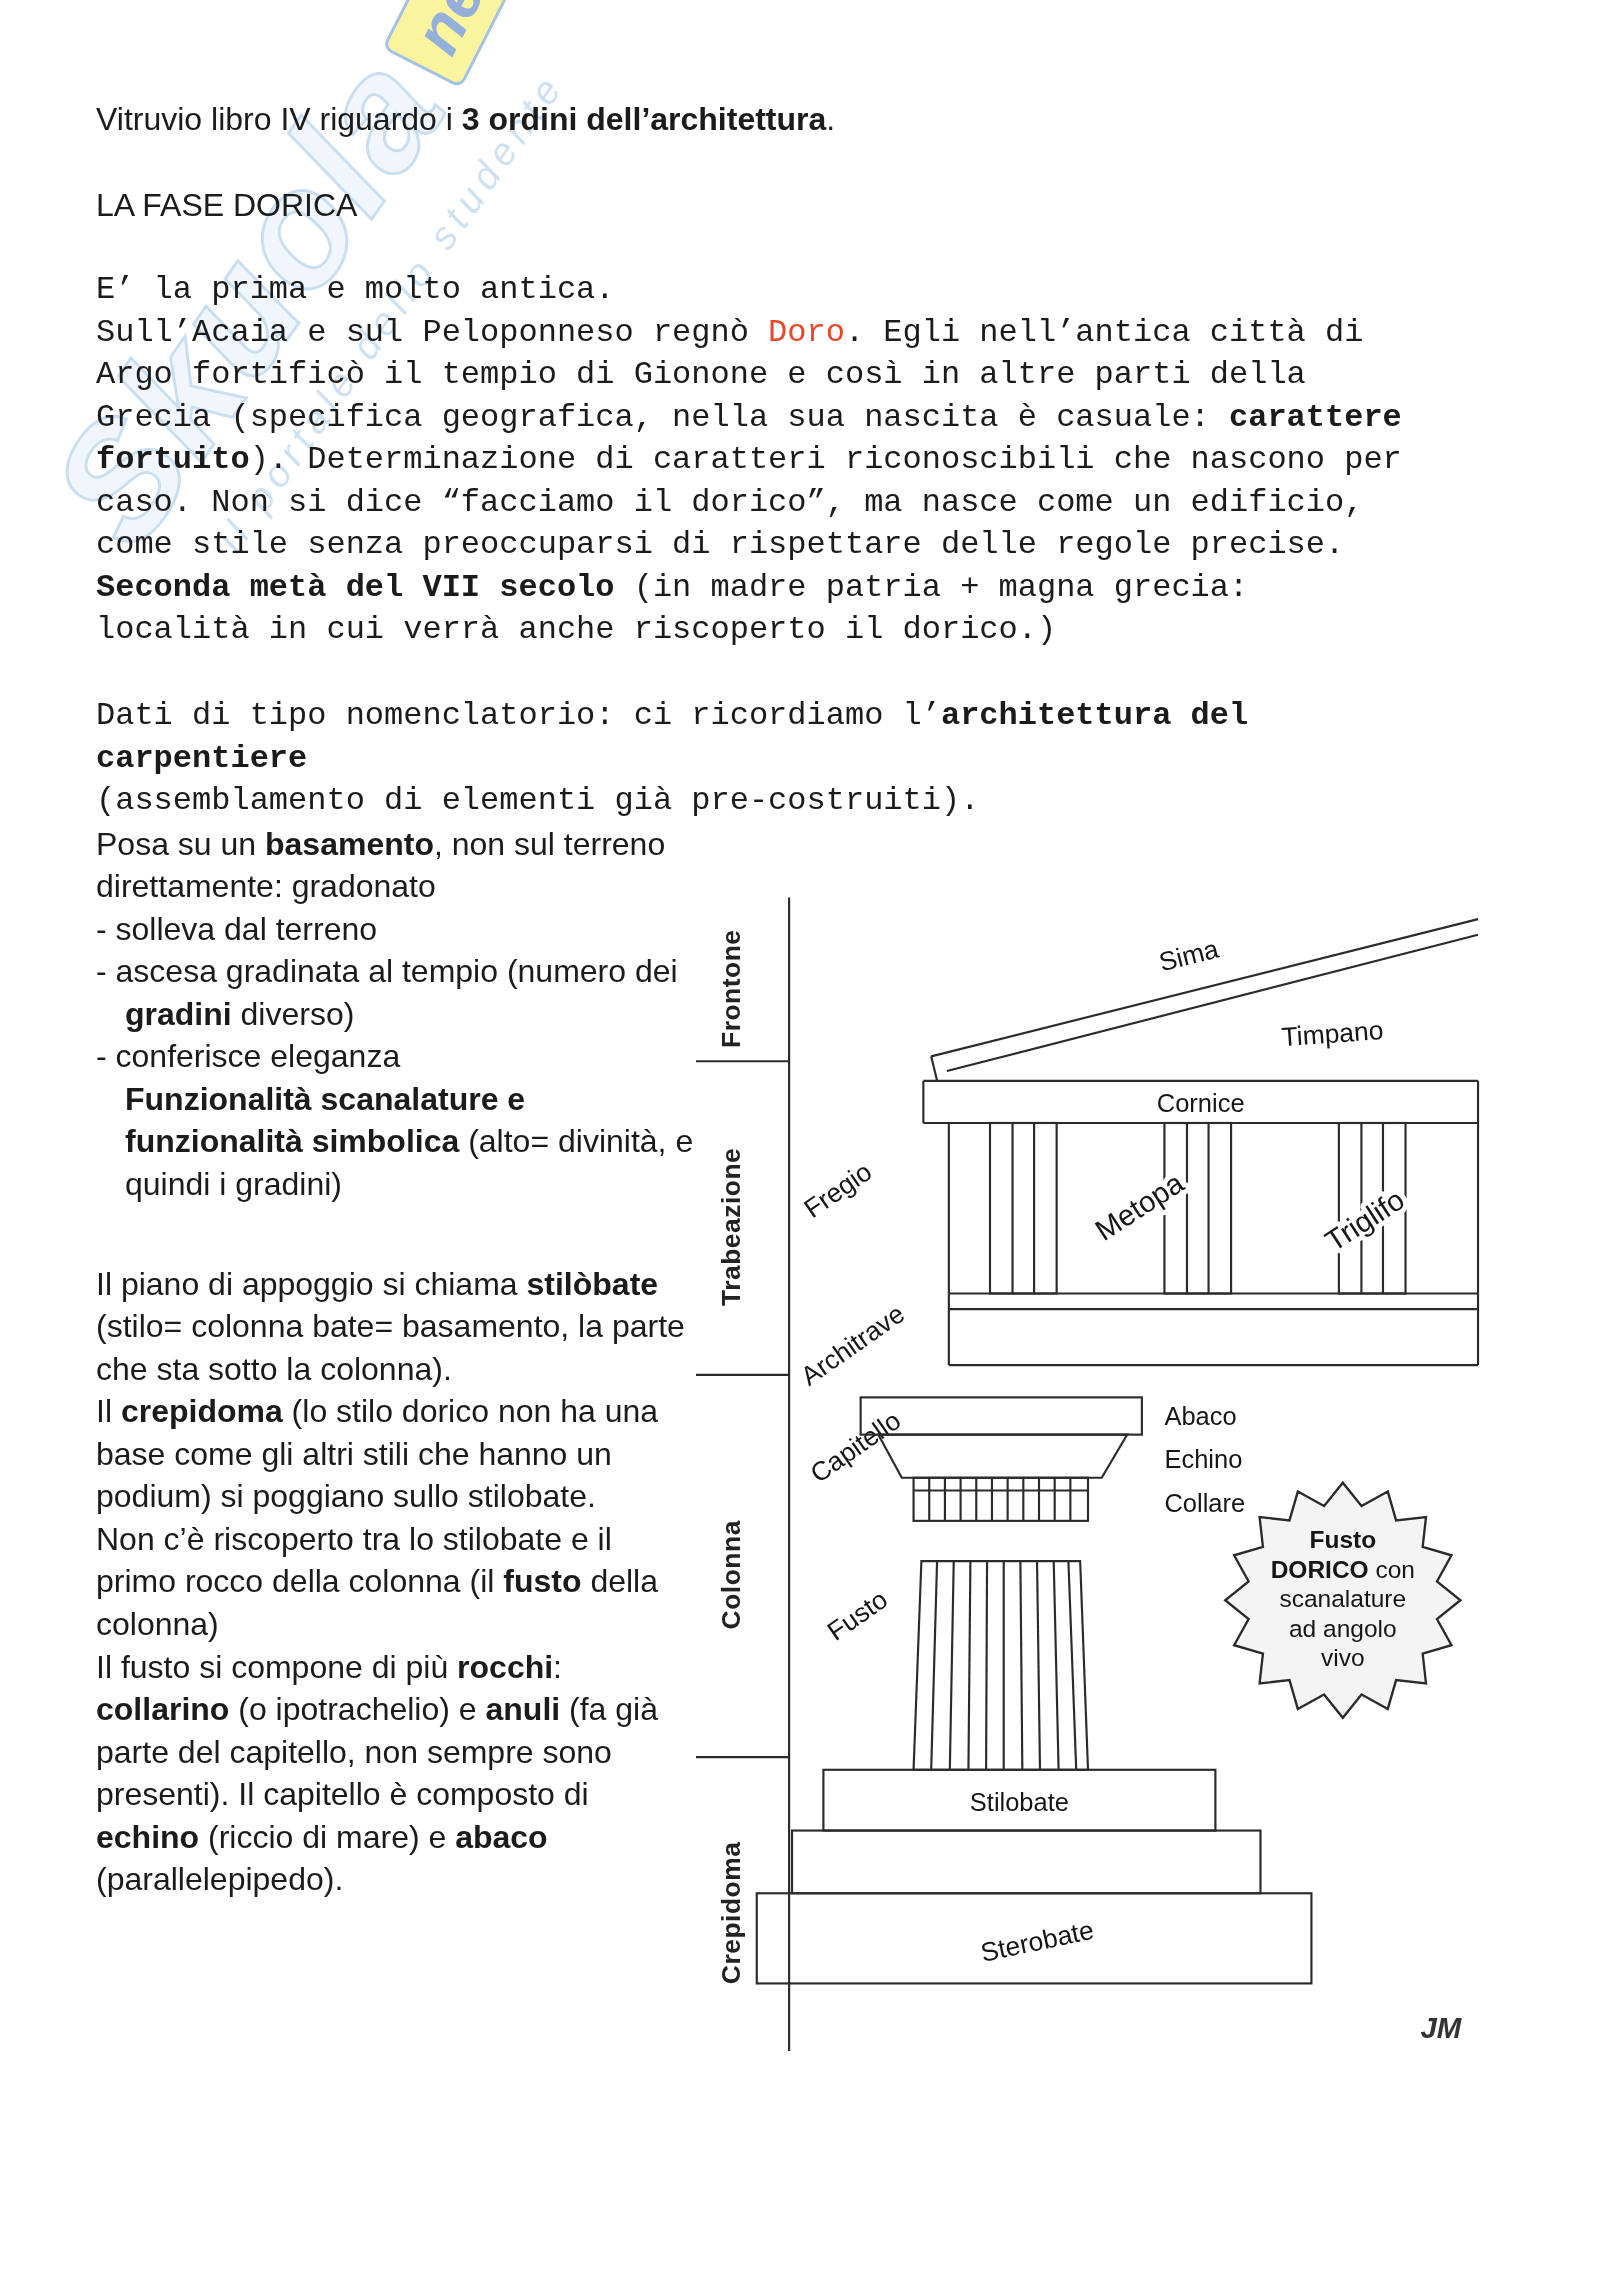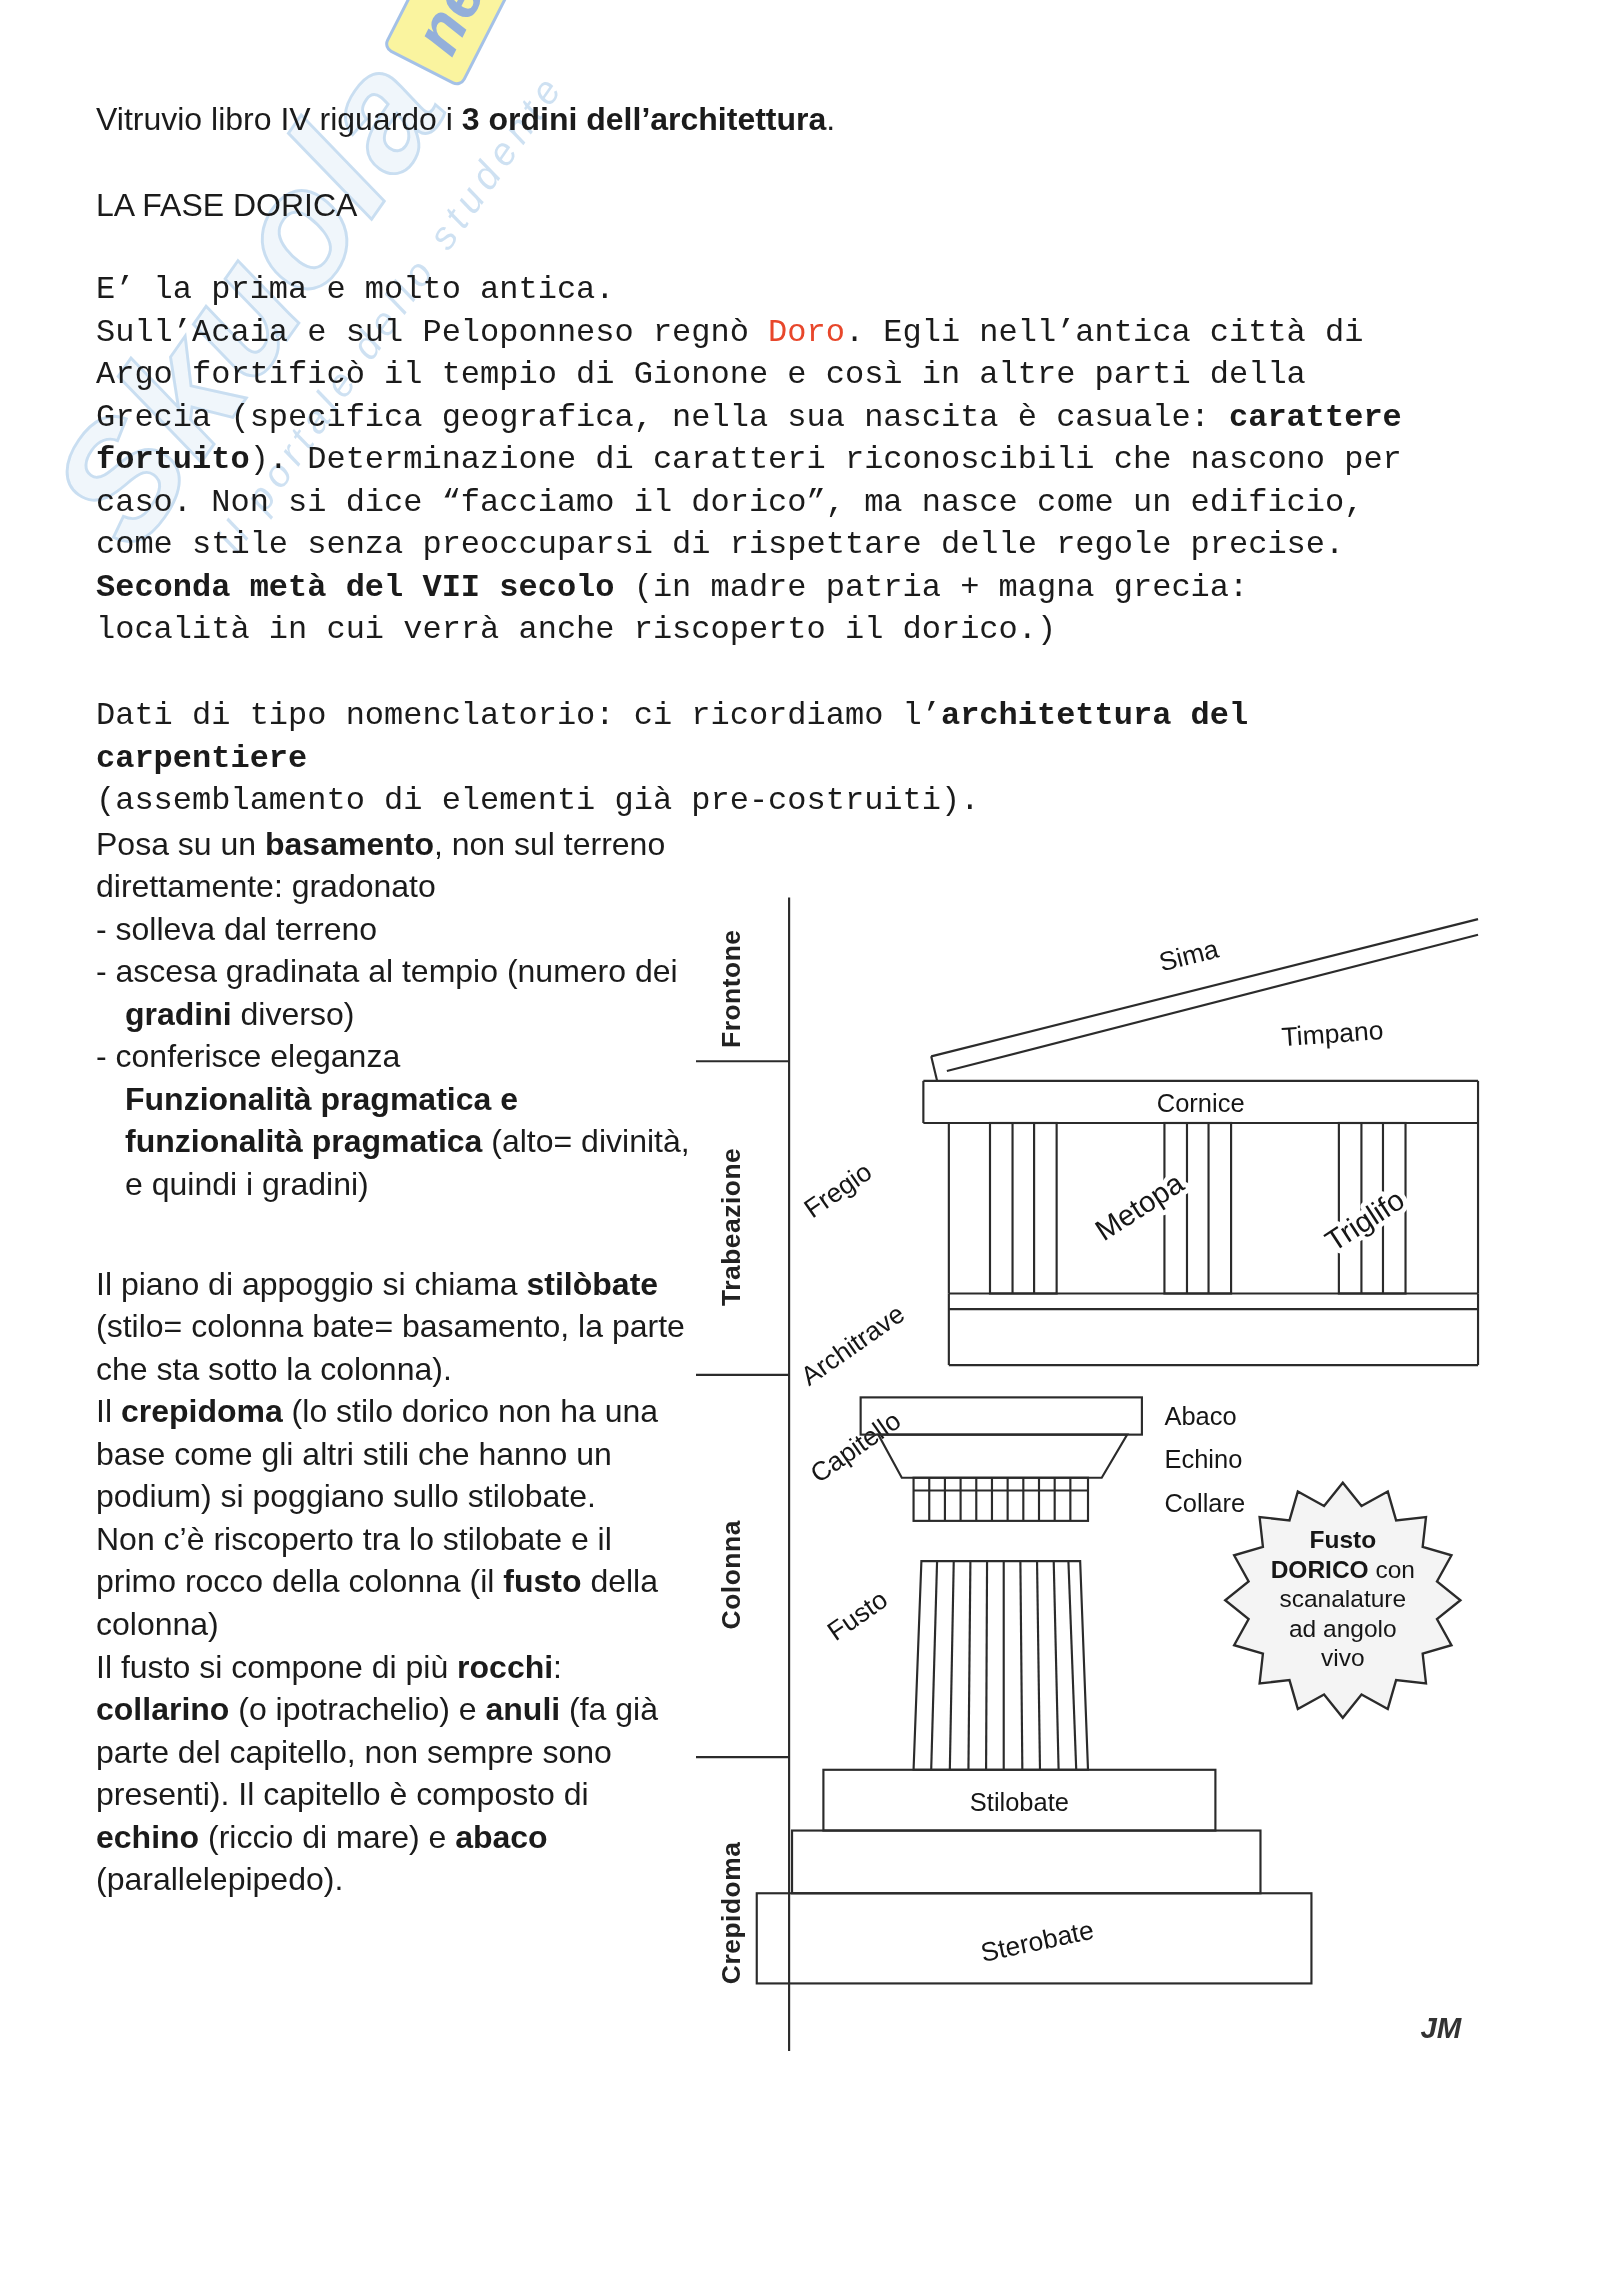--- a/index.html
+++ b/index.html
@@ -87,21 +87,21 @@
 
     <div class="columns">
 
       <div class="left-col">
         <p><span>Posa su un </span><b>basamento</b><span>, non sul terreno direttamente: gradonato</span></p>
 
         <p class="bullet"><span>-</span> <span>solleva dal terreno</span></p>
         <p class="bullet"><span>-</span> <span>ascesa gradinata al tempio (numero dei </span><b>gradini</b><span> diverso)</span></p>
         <p class="bullet"><span>-</span> <span>conferisce eleganza</span></p>
 
-        <p class="indent"><b>Funzionalità pragmatica e funzionalità pragmatica</b><span> (alto= divinità, e quindi i gradini)</span></p>
+        <p class="indent"><b>Funzionalità scanalature e funzionalità simbolica</b><span> (alto= divinità, e quindi i gradini)</span></p>
 
         <div class="gap-small"></div>
 
         <p><span>Il piano di appoggio si chiama </span><b>stilòbate</b><span> (stilo= colonna bate= basamento, la parte che sta sotto la colonna).</span></p>
 
         <p><span>Il </span><b>crepidoma</b><span> (lo stilo dorico non ha una base come gli altri stili che hanno un podium) si poggiano sullo stilobate.</span></p>
 
         <p><span>Non c’è riscoperto tra lo stilobate e il primo rocco della colonna (il </span><b>fusto</b><span> della colonna)</span></p>
 
         <p><span>Il fusto si compone di più </span><b>rocchi</b><span>: </span><b>collarino</b><span> (o ipotrachelio) e </span><b>anuli</b><span> (fa già parte del capitello, non sempre sono presenti). Il capitello è composto di </span><b>echino</b><span> (riccio di mare) e </span><b>abaco</b><span> (parallelepipedo).</span></p>

